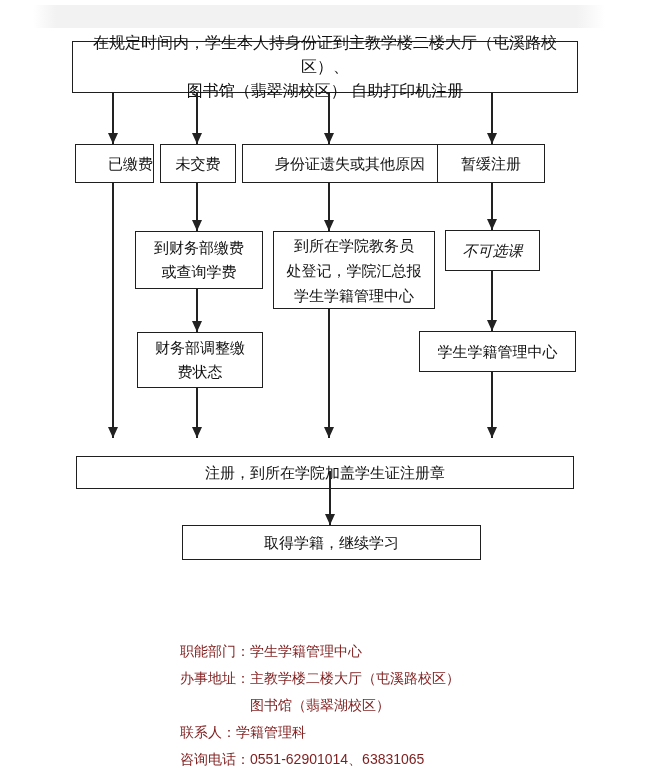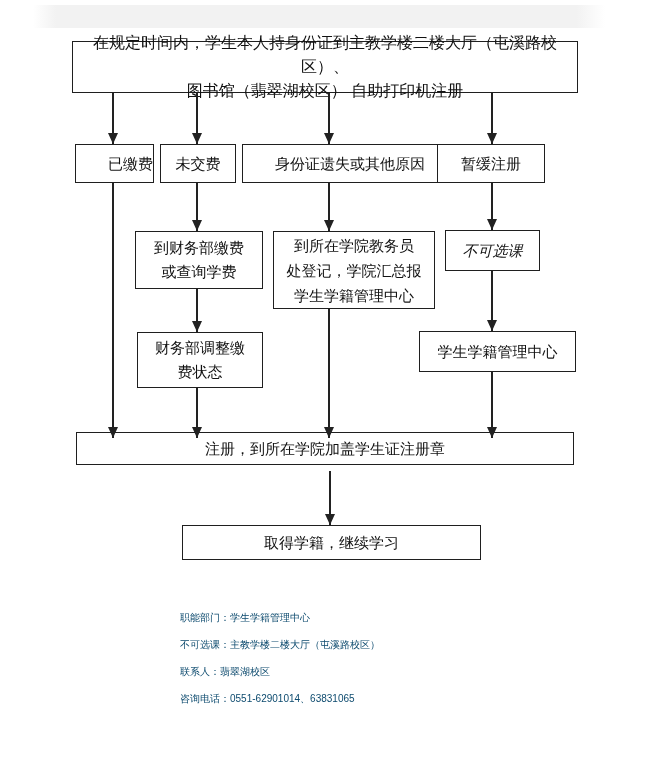--- a/index.html
+++ b/index.html
@@ -40,44 +40,44 @@
   .n-paid    { left: 75px;  top: 144px; width: 79px;  height: 39px; justify-content: flex-end; }
   .n-unpaid  { left: 160px; top: 144px; width: 76px;  height: 39px; }
   .n-idlost  { left: 242px; top: 144px; width: 216px; height: 39px; }
   .n-defer   { left: 437px; top: 144px; width: 108px; height: 39px; }
   .n-finance { left: 135px; top: 231px; width: 128px; height: 58px; }
   .n-college { left: 273px; top: 231px; width: 162px; height: 78px; }
   .n-college .node-text { line-height: 25px; }
   .n-nocourse{ left: 445px; top: 230px; width: 95px;  height: 41px; font-style: italic; }
   .n-adjust  { left: 137px; top: 332px; width: 126px; height: 56px; }
   .n-expire  { left: 419px; top: 331px; width: 157px; height: 41px; }
-  .n-register{ left: 76px;  top: 432px; width: 498px; height: 33px; }
+  .n-register{ left: 76px;  top: 456px; width: 498px; height: 33px; }
   .n-obtain  { left: 182px; top: 525px; width: 299px; height: 35px; }
   .arrow {
     position: absolute;
     width: 2px;
     background: #222222;
   }
   .arrow::after {
     content: "";
     position: absolute;
     bottom: 0;
     left: -4px;
     width: 0; height: 0;
     border-left: 5px solid transparent;
     border-right: 5px solid transparent;
     border-top: 11px solid #222222;
   }
   .footer {
     position: absolute;
     left: 180px;
-    top: 604px;
-    font-size: 10px;
+    top: 638px;
+    font-size: 14px;
     line-height: 27px;
-    color: #0c4a6e;
+    color: #7f1d1d;
   }
   .footer-line { white-space: nowrap; }
   .footer-line.indent { padding-left: 70px; }
 </style>
 </head>
 <body>
 
 <div class="page">
 
   <div class="top-shade"></div>
@@ -145,18 +145,19 @@
   <div class="arrow" style="left:196px; top:388px; height:50px;"></div>
   <div class="arrow" style="left:328px; top:183px; height:48px;"></div>
   <div class="arrow" style="left:328px; top:309px; height:129px;"></div>
   <div class="arrow" style="left:491px; top:183px; height:47px;"></div>
   <div class="arrow" style="left:491px; top:271px; height:60px;"></div>
   <div class="arrow" style="left:491px; top:372px; height:66px;"></div>
   <div class="arrow" style="left:329px; top:471px; height:54px;"></div>
 
   <div class="footer">
     <div class="footer-line">职能部门：学生学籍管理中心</div>
-    <div class="footer-line">不可选课：主教学楼二楼大厅（屯溪路校区）</div>
-    <div class="footer-line">联系人：翡翠湖校区</div>
+    <div class="footer-line">办事地址：主教学楼二楼大厅（屯溪路校区）</div>
+    <div class="footer-line indent">图书馆（翡翠湖校区）</div>
+    <div class="footer-line">联系人：学籍管理科</div>
     <div class="footer-line">咨询电话：0551-62901014、63831065</div>
   </div>
 
 </div>
 
 </body></html>

